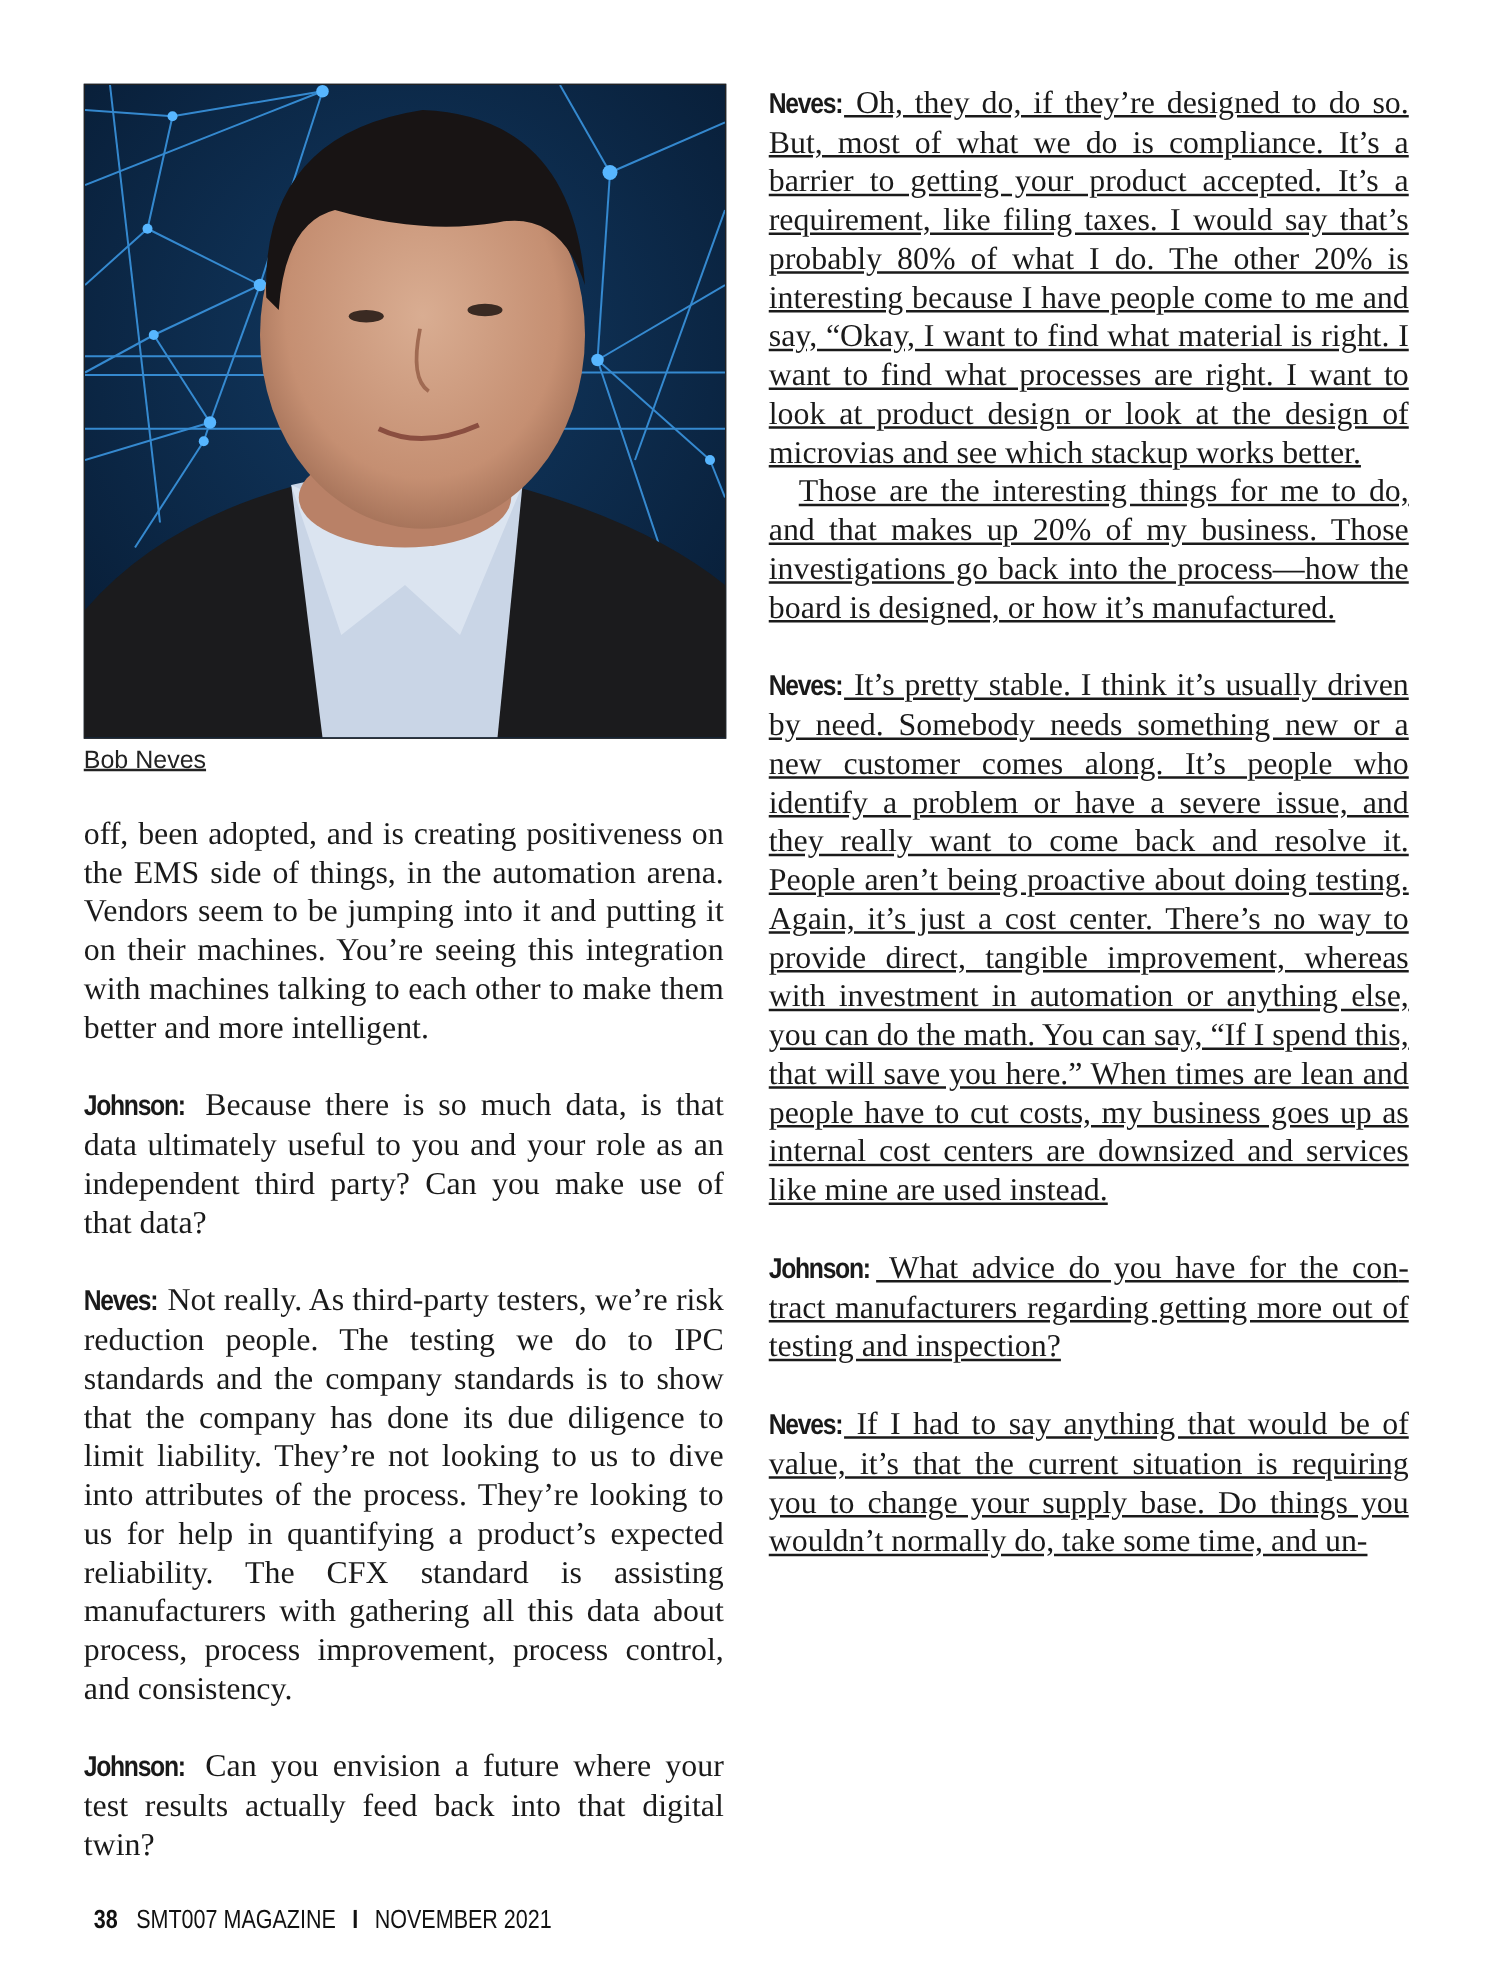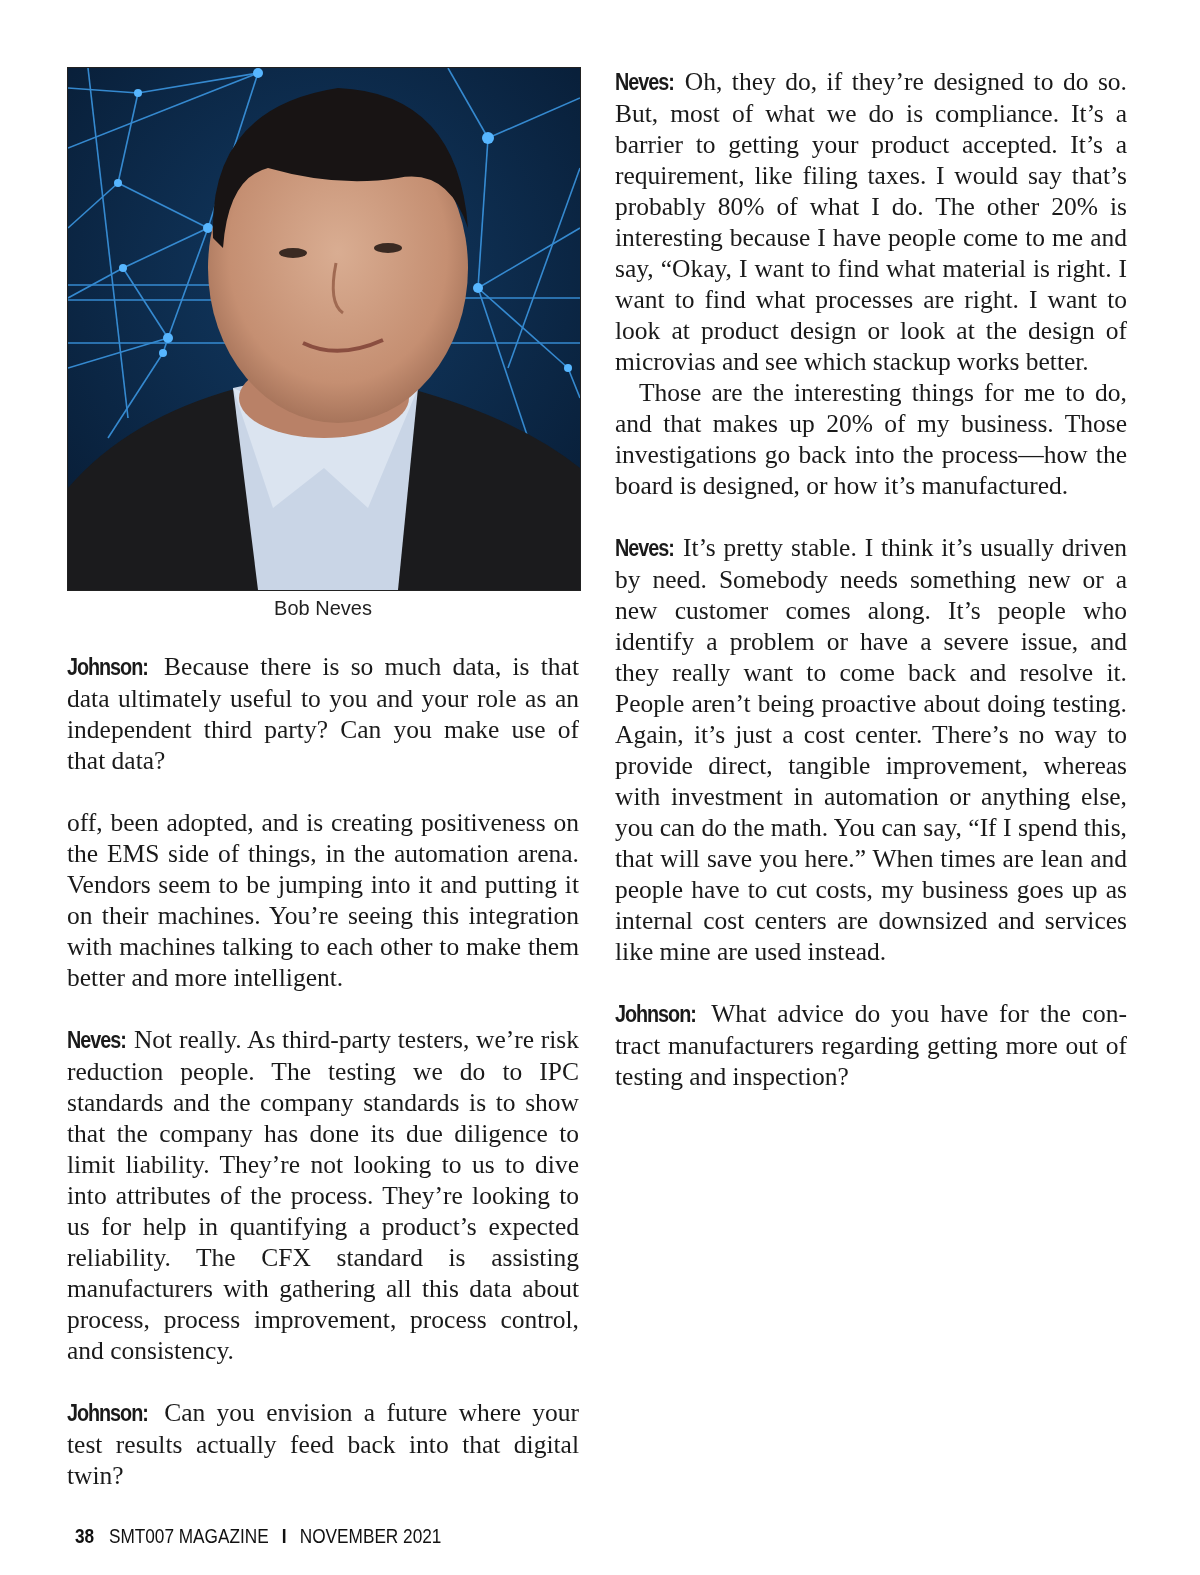--- a/index.html
+++ b/index.html
@@ -6,43 +6,43 @@
   body { width: 1200px; height: 1575px; position: relative; overflow: hidden; color: #1a1a1a; }
   .col {
     position: absolute;
     font-family: "Liberation Serif", "DejaVu Serif", serif;
     font-size: 25.5px;
     line-height: 31px;
     text-align: justify;
     hyphens: manual;
   }
   .col-left { left: 67px; width: 512px; top: 651px; }
-  .col-right { left: 615px; width: 512px; top: 66px; }
+  .col-right { left: 615px; width: 512px; top: 66px; text-decoration: underline; }
   .para { margin: 0 0 31px 0; }
   .para.indent-first { text-indent: 24px; }
   .para.no-gap { margin-bottom: 0; }
   .speaker {
     font-family: "Liberation Sans", "DejaVu Sans", sans-serif;
     font-weight: bold;
     font-size: 23px;
     letter-spacing: -1.2px;
     transform: scaleX(0.86);
     display: inline-block;
     transform-origin: left center;
     margin-right: -8px;
   }
   .photo {
     position: absolute; left: 67px; top: 67px; width: 512px; height: 522px;
     background: #0c2a4a; overflow: hidden; border: 1px solid #222;
   }
   .caption {
     position: absolute; left: 67px; width: 512px; top: 597px;
-    text-align: center;
+    text-align: left;
     font-family: "Liberation Sans", "DejaVu Sans", sans-serif;
-    font-size: 20px; color: #222;
+    font-size: 20px; color: #222; text-decoration: underline;
   }
   .footer {
     position: absolute; left: 75px; top: 1524px;
     font-family: "Liberation Sans", "DejaVu Sans", sans-serif;
     font-size: 21px; color: #111;
     display: flex; align-items: center;
     transform: scaleX(0.82); transform-origin: left center;
   }
   .footer .page-num { font-weight: bold; margin-right: 18px; }
   .footer .sep { font-weight: bold; margin: 0 16px; }
@@ -121,24 +121,24 @@
     <ellipse cx="320" cy="180" rx="14" ry="5" fill="#3a2a22"></ellipse>
 
     <path d="M268 195 Q260 235 275 245" stroke="#a06a52" stroke-width="3" fill="none"></path>
     <path d="M235 275 Q270 292 315 272" stroke="#8a4e40" stroke-width="4" fill="none"></path>
   </svg>
 </div>
 <div class="caption">Bob Neves</div>
 
 <div class="col col-left">
   <p class="para">
-    <span class="speaker">Johnson:</span><span> Because there is so much data, is that data ultimately useful to you and your role as an independent third party? Can you make use of that data?</span>
+    <span>off, been adopted, and is creating positiveness on the EMS side of things, in the automation arena. Vendors seem to be jumping into it and putting it on their machines. You’re seeing this integration with machines talking to each oth­er to make them better and more intelligent.</span>
   </p>
   <p class="para">
-    <span>off, been adopted, and is creating positiveness on the EMS side of things, in the automation arena. Vendors seem to be jumping into it and putting it on their machines. You’re seeing this integration with machines talking to each oth­er to make them better and more intelligent.</span>
+    <span class="speaker">Johnson:</span><span> Because there is so much data, is that data ultimately useful to you and your role as an independent third party? Can you make use of that data?</span>
   </p>
   <p class="para">
     <span class="speaker">Neves:</span><span> Not really. As third-party testers, we’re risk reduction people. The testing we do to IPC standards and the company standards is to show that the company has done its due diligence to limit liability. They’re not look­ing to us to dive into attributes of the process. They’re looking to us for help in quantifying a product’s expected reliability. The CFX stan­dard is assisting manufacturers with gathering all this data about process, process improve­ment, process control, and consistency.</span>
   </p>
   <p class="para no-gap">
     <span class="speaker">Johnson:</span><span> Can you envision a future where your test results actually feed back into that digital twin?</span>
   </p>
 </div>
 
 <div class="col col-right">
@@ -147,20 +147,23 @@
   </p>
   <p class="para indent-first">
     <span>Those are the interesting things for me to do, and that makes up 20% of my business. Those investigations go back into the process—how the board is designed, or how it’s manufac­tured.</span>
   </p>
   <p class="para">
     <span class="speaker">Neves:</span><span> It’s pretty stable. I think it’s usually driv­en by need. Somebody needs something new or a new customer comes along. It’s people who identify a problem or have a severe issue, and they really want to come back and resolve it. People aren’t being proactive about doing testing. Again, it’s just a cost center. There’s no way to provide direct, tangible improve­ment, whereas with investment in automation or anything else, you can do the math. You can say, “If I spend this, that will save you here.” When times are lean and people have to cut costs, my business goes up as internal cost cen­ters are downsized and services like mine are used instead.</span>
   </p>
   <p class="para">
     <span class="speaker">Johnson:</span><span> What advice do you have for the con­tract manufacturers regarding getting more out of testing and inspection?</span>
   </p>
+  <p class="para no-gap">
+    <span class="speaker">Neves:</span><span> If I had to say anything that would be of value, it’s that the current situation is requiring you to change your supply base. Do things you wouldn’t normally do, take some time, and un-</span>
+  </p>
 </div>
 
 <div class="footer">
   <span class="page-num">38</span>
   <span>SMT007 MAGAZINE</span>
   <span class="sep">I</span>
   <span>NOVEMBER 2021</span>
 </div>
 
 </body></html>

